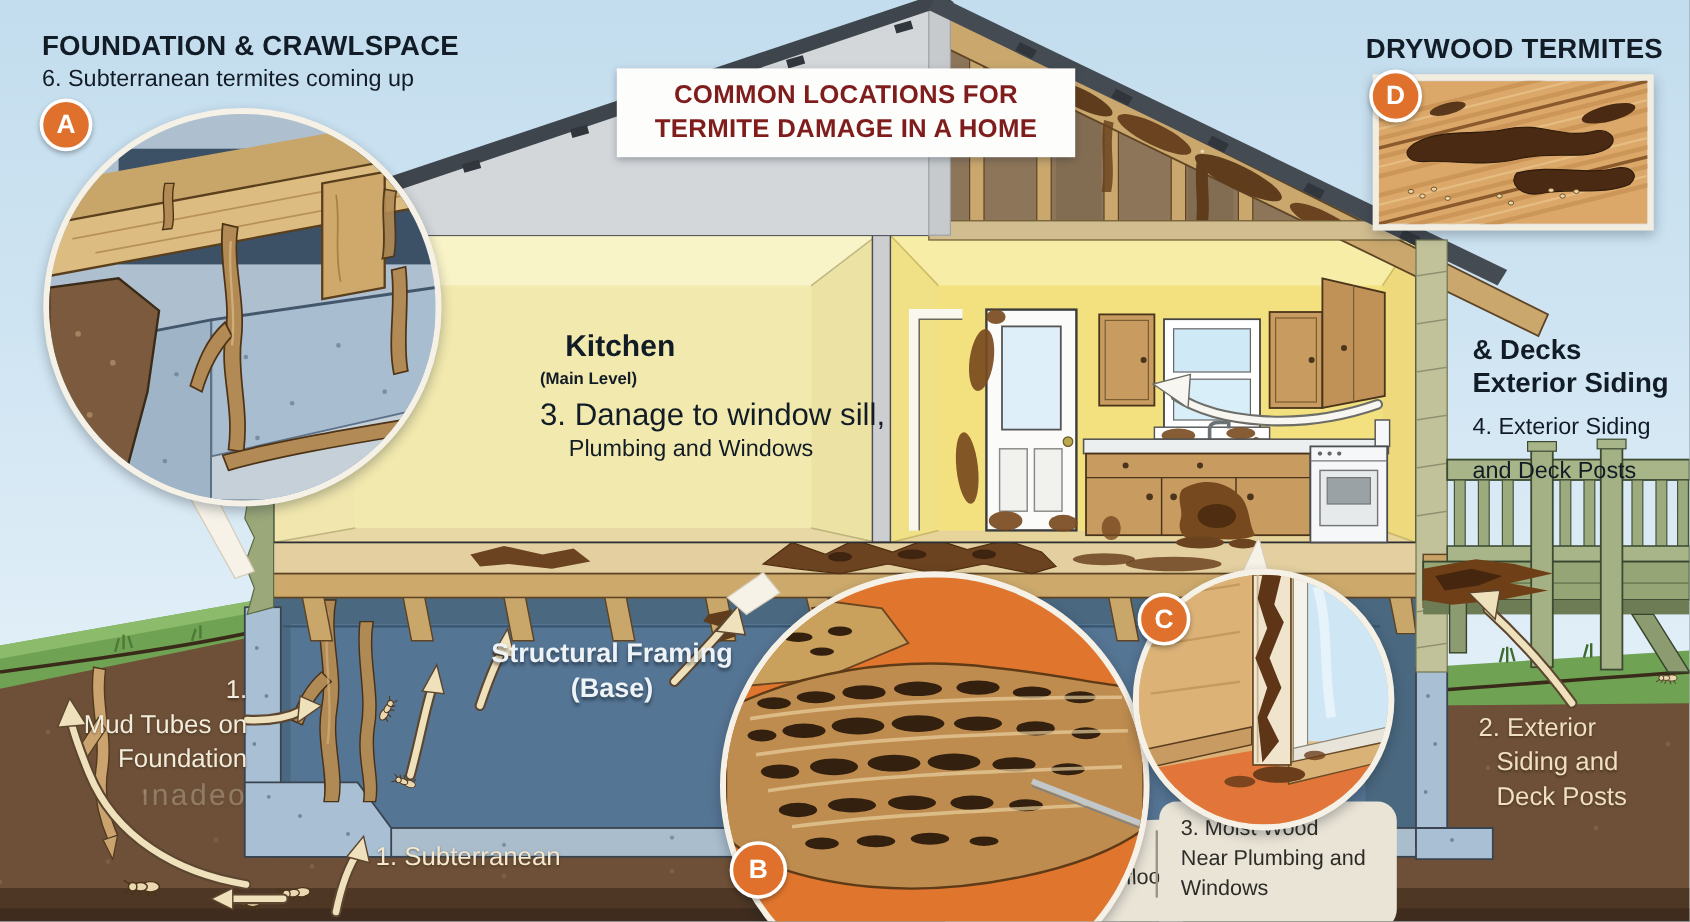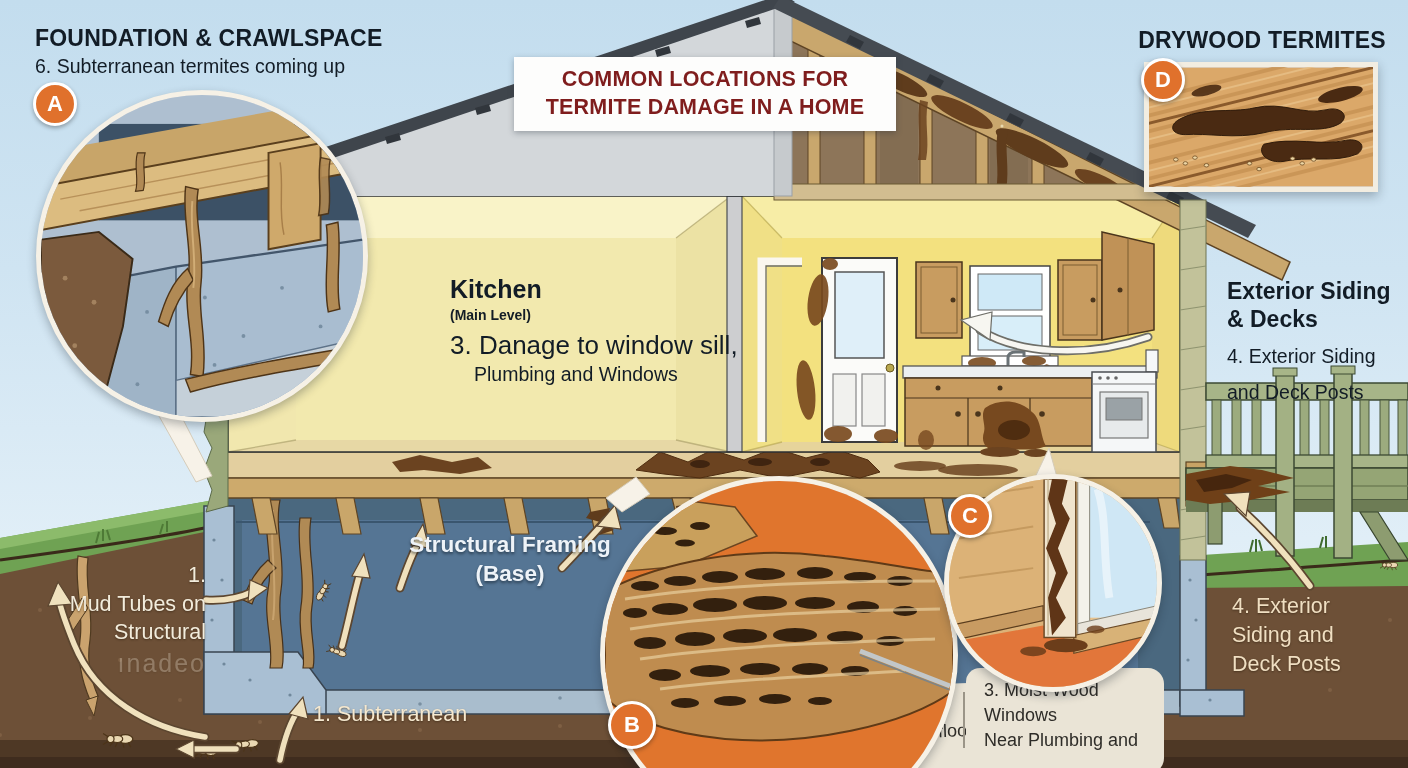--- a/index.html
+++ b/index.html
@@ -9,37 +9,37 @@
   .abs{position:absolute;}
   .scene{left:0;top:0;z-index:1;}
   
   .txt{position:absolute;z-index:5;color:#121c26;line-height:1.22;}
   .h-big{font-size:23px;font-weight:800;letter-spacing:.2px;}
   .h-sub{font-size:19.5px;font-weight:400;margin-top:3px;}
   .title-box{position:absolute;left:514px;top:57px;width:370px;z-index:5;background:#fdfdfc;
     box-shadow:0 2px 6px rgba(40,50,60,.35);padding:9px 6px 10px;text-align:center;}
   .title-box div{font-size:21.5px;font-weight:800;color:#7f1d1d;line-height:1.28;letter-spacing:.2px;}
   .kitchen-block{left:450px;top:274px;}
-  .kitchen-block .t1{font-size:25px;font-weight:800;}
+  .kitchen-block .t1{font-size:25px;font-weight:800;margin-left:21px;}
   .kitchen-block .t2{font-size:14px;font-weight:800;margin-top:2px;}
   .kitchen-block .t3{font-size:26px;margin-top:6px;}
   .kitchen-block .t4{font-size:19.5px;margin-left:24px;margin-top:2px;}
   .siding-block{left:1227px;top:277px;}
   .siding-block .b{font-size:23px;font-weight:800;line-height:1.22;}
   .siding-block .s{font-size:19.5px;margin-top:11px;line-height:1.3;}
   .framing{left:384px;top:530px;width:252px;text-align:center;color:#eef3f8;font-weight:800;
     font-size:22.5px;line-height:1.3;text-shadow:0 2px 3px rgba(10,20,30,.55);}
   .mudtubes{left:22px;top:561px;width:184px;text-align:right;color:#f2ecdc;font-size:21.5px;
     line-height:1.33;text-shadow:0 1px 2px rgba(40,25,10,.5);}
   .mudtubes .faint{opacity:.28;font-size:25px;letter-spacing:2px;}
   .subt{left:313px;top:700px;color:#f5e8cf;font-size:21.5px;line-height:1.33;
     text-shadow:0 1px 2px rgba(40,25,10,.5);}
   .deckposts{left:1232px;top:592px;color:#f0dfc2;font-size:21.5px;line-height:1.36;
     text-shadow:0 1px 2px rgba(40,25,10,.5);}
-  .deckposts .ind{margin-left:0;}
+  .deckposts .ind{margin-left:15px;}
   .drywood-h{left:1136px;top:26px;width:252px;text-align:center;}
   
   .badge{position:absolute;border-radius:50%;background:#e0712c;border:3px solid #fff;color:#fff;
     font-weight:800;display:flex;align-items:center;justify-content:center;z-index:6;
     box-shadow:0 2px 4px rgba(20,20,20,.35);font-size:22px;}
   
   .inset{position:absolute;overflow:hidden;z-index:4;background:#ddd;
     box-shadow:0 4px 10px rgba(20,30,40,.3);}
   .circle{border-radius:50%;border:5px solid #f6f1e6;}
   .rectframe{border:5px solid #f2ede1;}
@@ -438,22 +438,22 @@
     </g>
   </svg>
 
   <div class="caption cap-b">
     <div>2. Honeycombed</div>
     <div>Framing and Subfloor</div>
   </div>
   <div class="cap-div"></div>
   <div class="caption cap-c">
     <div>3. Moist Wood</div>
+    <div>Near Plumbing and</div>
     <div>Windows</div>
-    <div>Near Plumbing and</div>
   </div>
 
   <div class="inset circle" style="left:36px;top:90px;width:322px;height:322px;">
     <svg width="322" height="322" viewBox="0 0 334 334">
       <rect width="334" height="334" fill="#aebfd0"></rect>
       <rect x="60" y="30" width="274" height="100" fill="#3c5166"></rect>
       <polygon points="0,60 334,0 334,33 0,95" fill="#c8a569"></polygon>
       <polygon points="0,95 334,33 334,78 0,140" fill="#dcbc80" stroke="#5a3f1d" stroke-width="2"></polygon>
       <path d="M20,108 L300,55 M40,120 L320,68" stroke="#a87f49" stroke-width="1.5" fill="none" opacity="0.7"></path>
       <polygon points="236,60 290,50 290,150 236,160" fill="#cfa96b" stroke="#5a3f1d" stroke-width="2"></polygon>
@@ -636,41 +636,41 @@
   </div>
 
   <div class="txt kitchen-block">
     <div class="t1">Kitchen</div>
     <div class="t2">(Main Level)</div>
     <div class="t3">3. Danage to window sill,</div>
     <div class="t4">Plumbing and Windows</div>
   </div>
 
   <div class="txt siding-block">
+    <div class="b">&amp; Decks</div>
     <div class="b">Exterior Siding</div>
-    <div class="b">&amp; Decks</div>
     <div class="s">4. Exterior Siding</div>
     <div class="s">and Deck Posts</div>
   </div>
 
   <div class="txt framing">
     <div>Structural Framing</div>
     <div>(Base)</div>
   </div>
 
   <div class="txt mudtubes">
     <div>1.</div>
     <div>Mud Tubes on</div>
-    <div>Structural</div>
+    <div>Foundation</div>
     <div class="faint">ınadeo</div>
   </div>
 
   <div class="txt subt">
     <div>1. Subterranean</div>
   </div>
 
   <div class="txt deckposts">
-    <div>4. Exterior</div>
+    <div>2. Exterior</div>
     <div class="ind">Siding and</div>
     <div class="ind">Deck Posts</div>
   </div>
 
 </div>
 
 </body></html>

